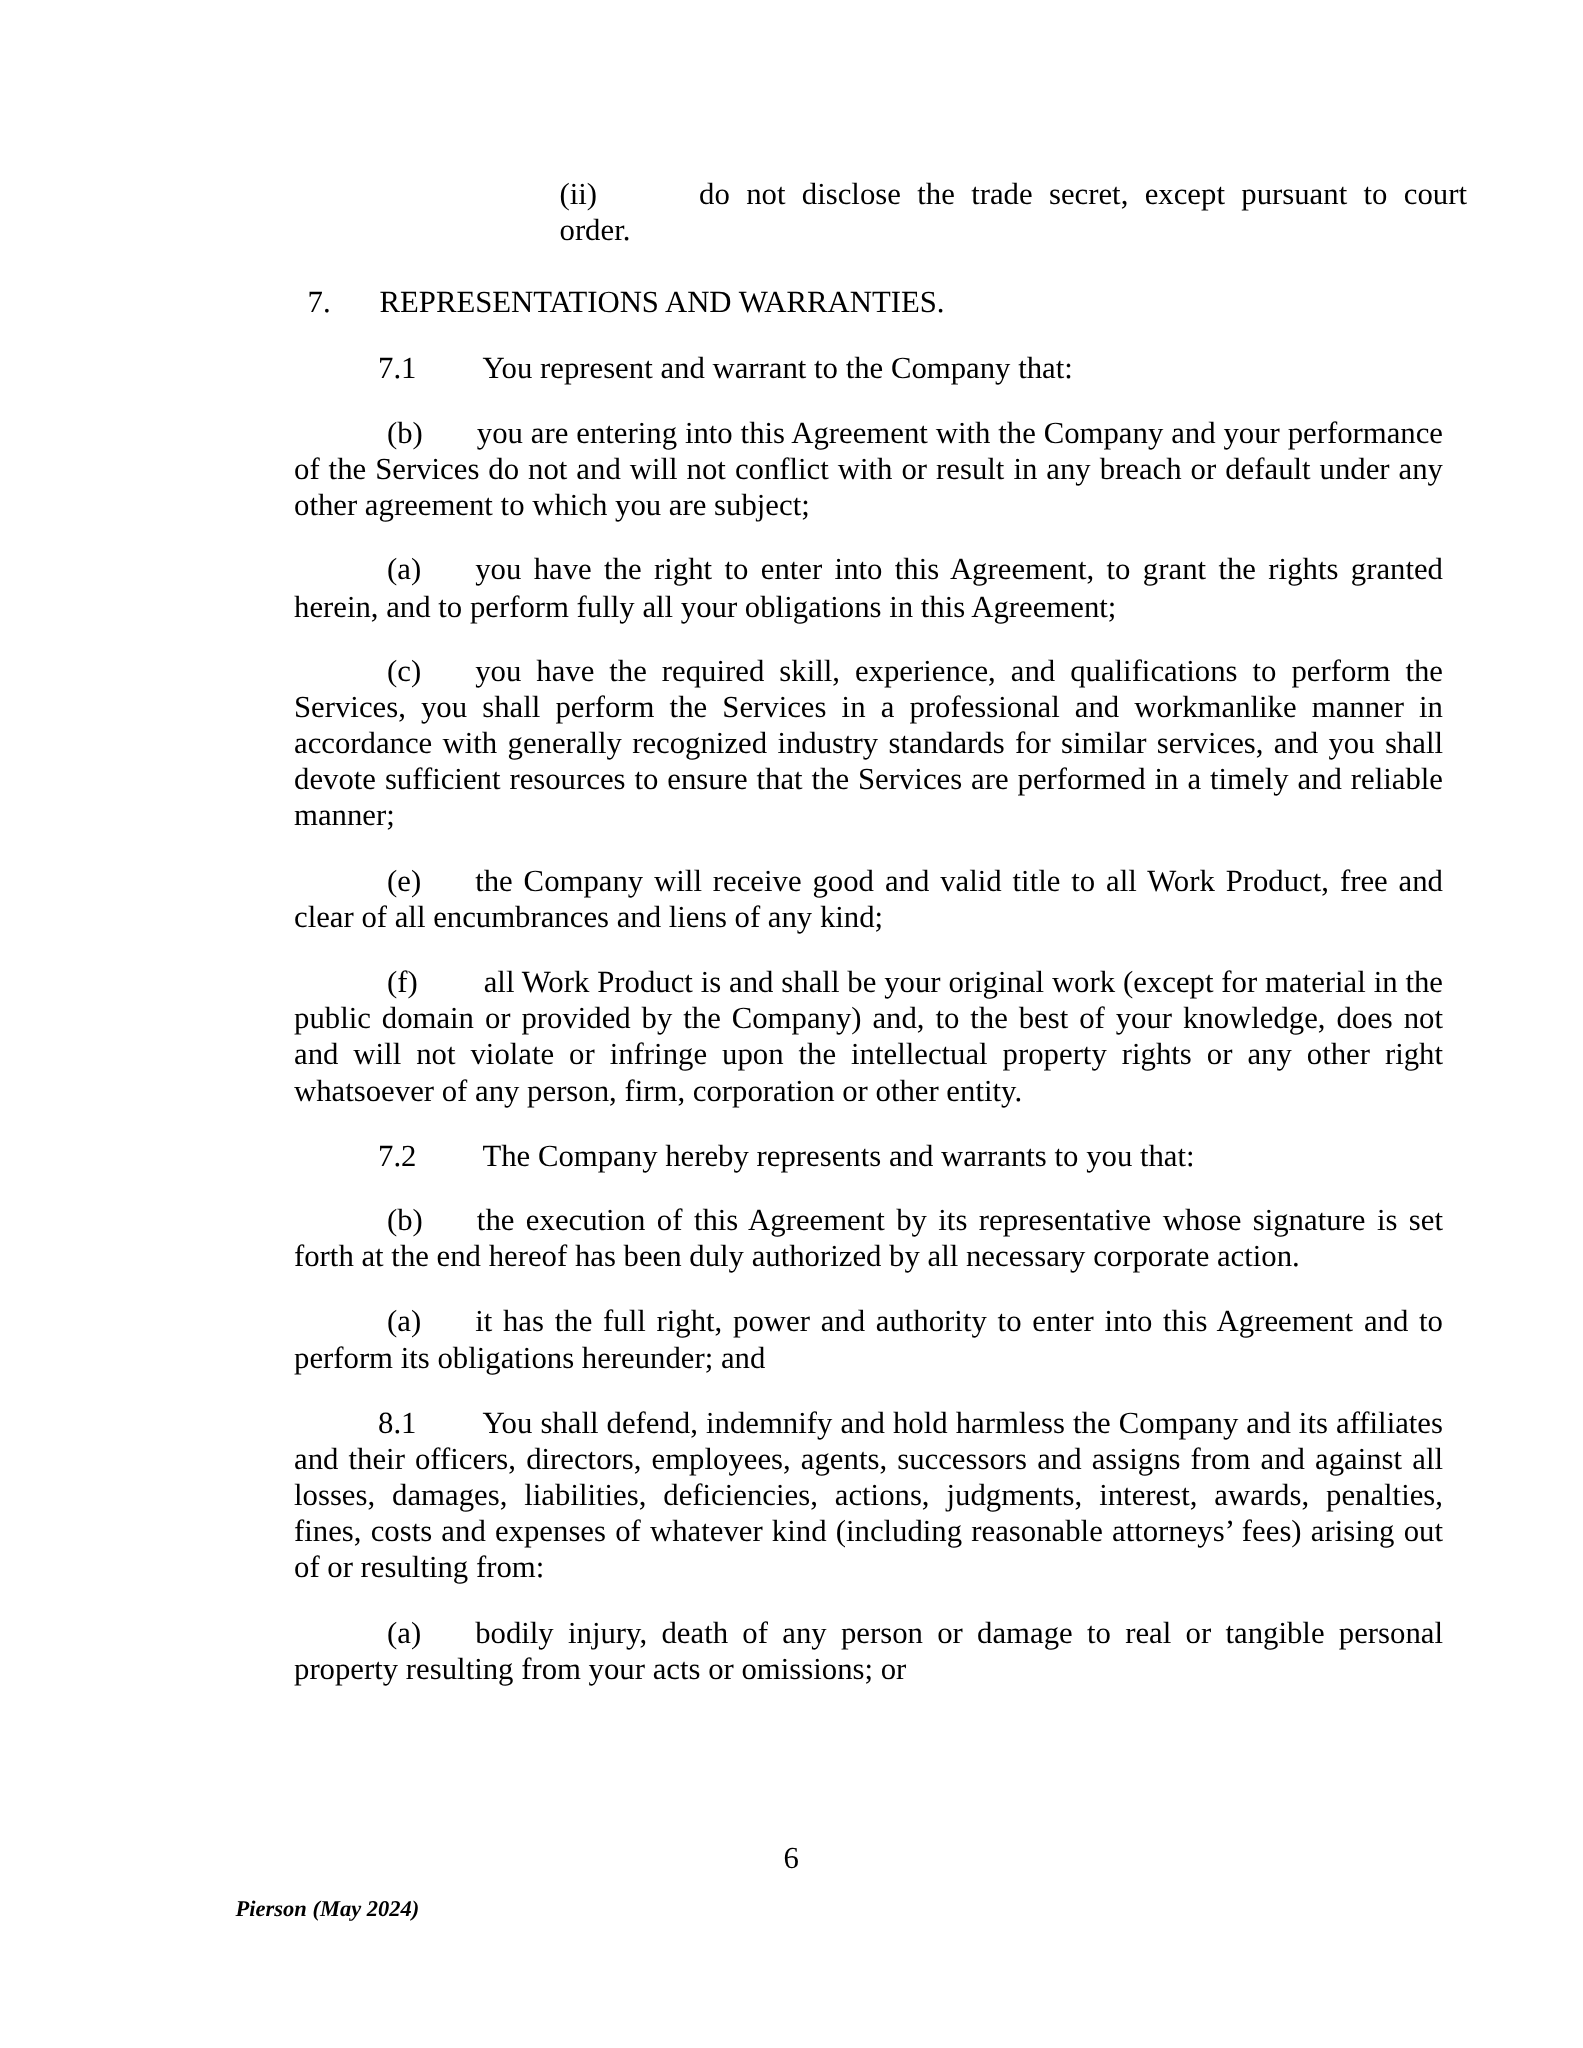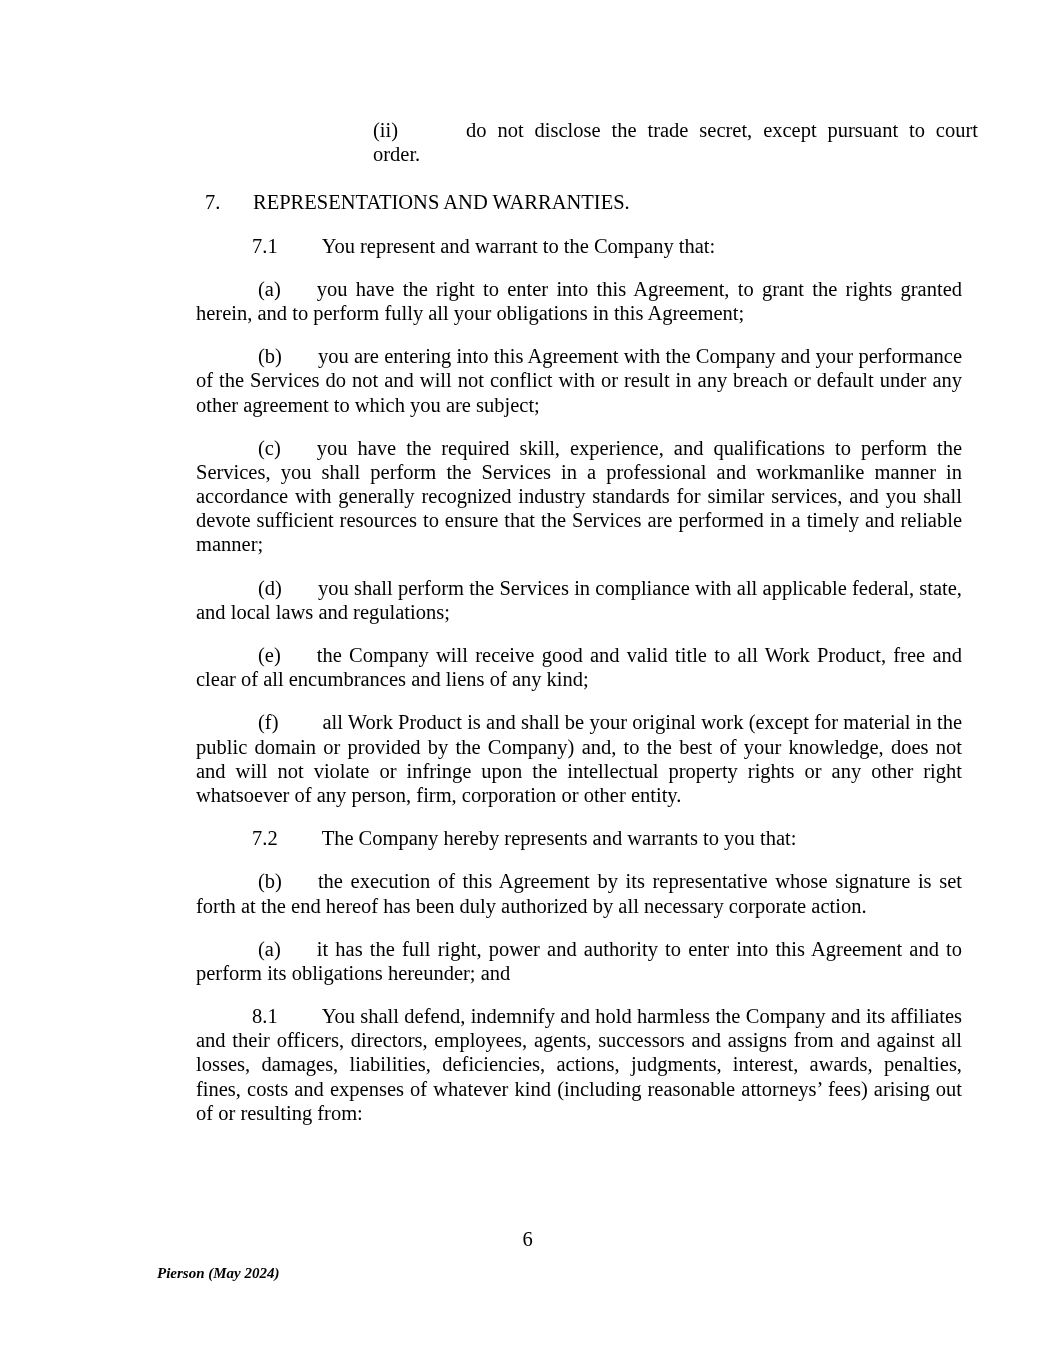--- a/index.html
+++ b/index.html
@@ -101,34 +101,31 @@
 
     <p class="heading">
       <span class="num">7.</span><span class="u">REPRESENTATIONS AND WARRANTIES</span><span>.</span>
     </p>
 
     <p class="ind-num">
       <span>7.1</span><span class="tab-md"></span><span>You represent and warrant to the Company that:</span>
     </p>
 
     <p class="ind-sub">
-      <span>(a)</span><span class="tab-sm"></span><span>you have the right to enter into this Agreement, to grant the rights granted herein, and to perform fully all your obligations in this Agreement;</span>
+      <span>(b)</span><span class="tab-sm"></span><span>you are entering into this Agreement with the Company and your performance of the Services do not and will not conflict with or result in any breach or default under any other agreement to which you are subject;</span>
     </p>
 
     <p class="ind-sub">
-      <span>(b)</span><span class="tab-sm"></span><span>you are entering into this Agreement with the Company and your performance of the Services do not and will not conflict with or result in any breach or default under any other agreement to which you are subject;</span>
+      <span>(a)</span><span class="tab-sm"></span><span>you have the right to enter into this Agreement, to grant the rights granted herein, and to perform fully all your obligations in this Agreement;</span>
     </p>
 
     <p class="ind-sub">
       <span>(c)</span><span class="tab-sm"></span><span>you have the required skill, experience, and qualifications to perform the Services, you shall perform the Services in a professional and workmanlike manner in accordance with generally recognized industry standards for similar services, and you shall devote sufficient resources to ensure that the Services are performed in a timely and reliable manner;</span>
     </p>
 
-    <p class="ind-sub">
-      <span>(d)</span><span class="tab-sm"></span><span>you shall perform the Services in compliance with all applicable federal, state, and local laws and regulations;</span>
-    </p>
 
     <p class="ind-sub">
       <span>(e)</span><span class="tab-sm"></span><span>the Company will receive good and valid title to all Work Product, free and clear of all encumbrances and liens of any kind;</span>
     </p>
 
     <p class="ind-sub">
       <span>(f)</span><span class="tab-md"></span><span>all Work Product is and shall be your original work (except for material in the public domain or provided by the Company) and, to the best of your knowledge, does not and will not violate or infringe upon the intellectual property rights or any other right whatsoever of any person, firm, corporation or other entity.</span>
     </p>
 
     <p class="ind-num">
@@ -141,18 +138,21 @@
 
     <p class="ind-sub">
       <span>(a)</span><span class="tab-sm"></span><span>it has the full right, power and authority to enter into this Agreement and to perform its obligations hereunder; and</span>
     </p>
 
 
     <p class="ind-num">
       <span>8.1</span><span class="tab-md"></span><span>You shall defend, indemnify and hold harmless the Company and its affiliates and their officers, directors, employees, agents, successors and assigns from and against all losses, damages, liabilities, deficiencies, actions, judgments, interest, awards, penalties, fines, costs and expenses of whatever kind (including reasonable attorneys’ fees) arising out of or resulting from:</span>
     </p>
 
+    <p class="ind-sub">
+      <span>(a)</span><span class="tab-sm"></span><span>bodily injury, death of any person or damage to real or tangible personal property resulting from your acts or omissions; or</span>
+    </p>
 
   </div>
 
   <div class="pagenum">6</div>
   <div class="footer-note">Pierson (May 2024)</div>
 </div>
 
 </body></html>

